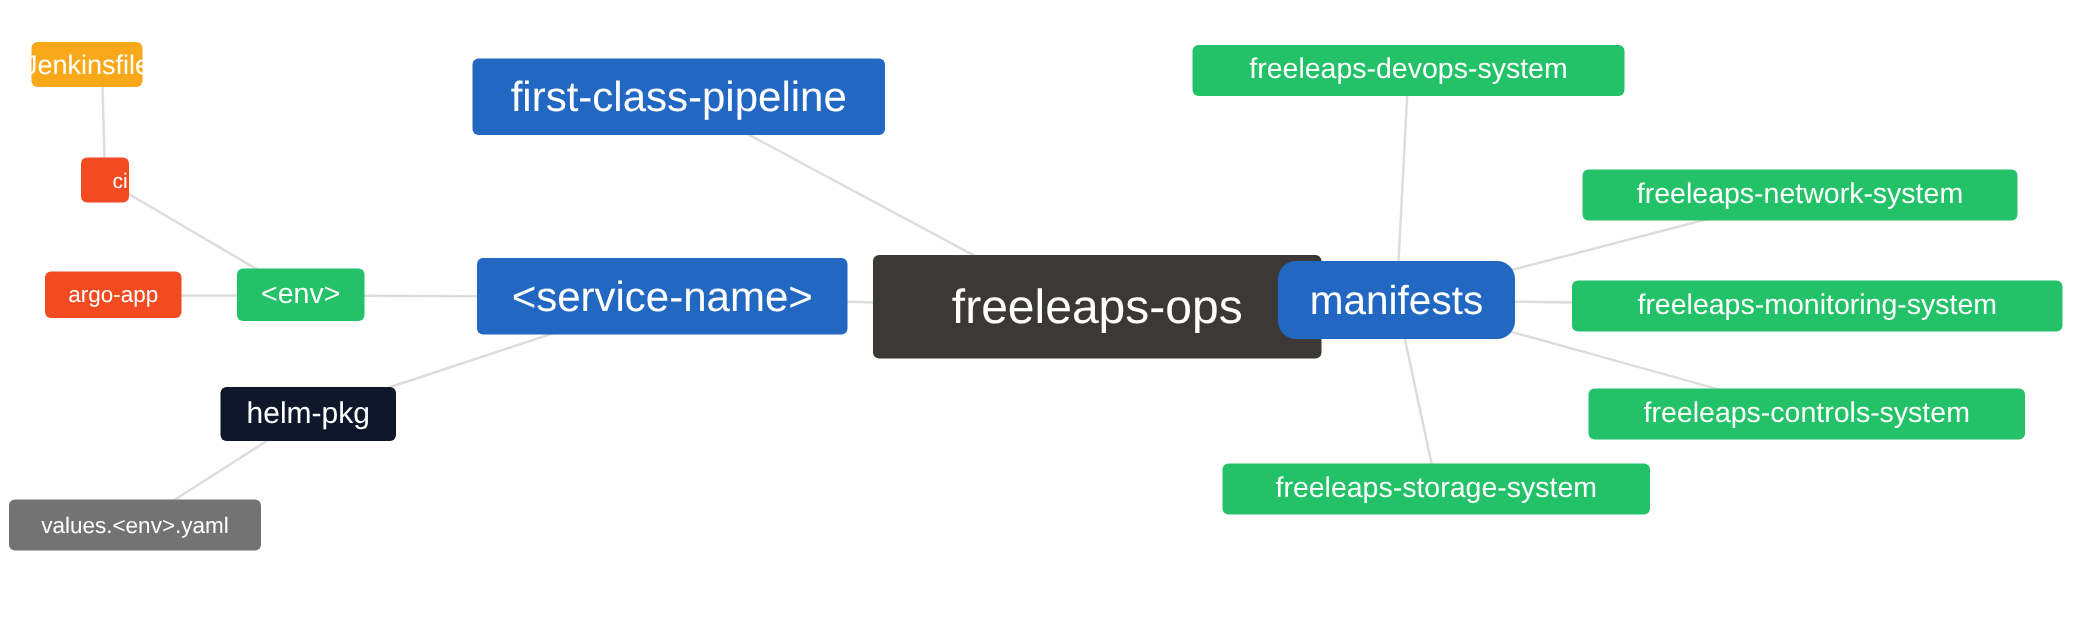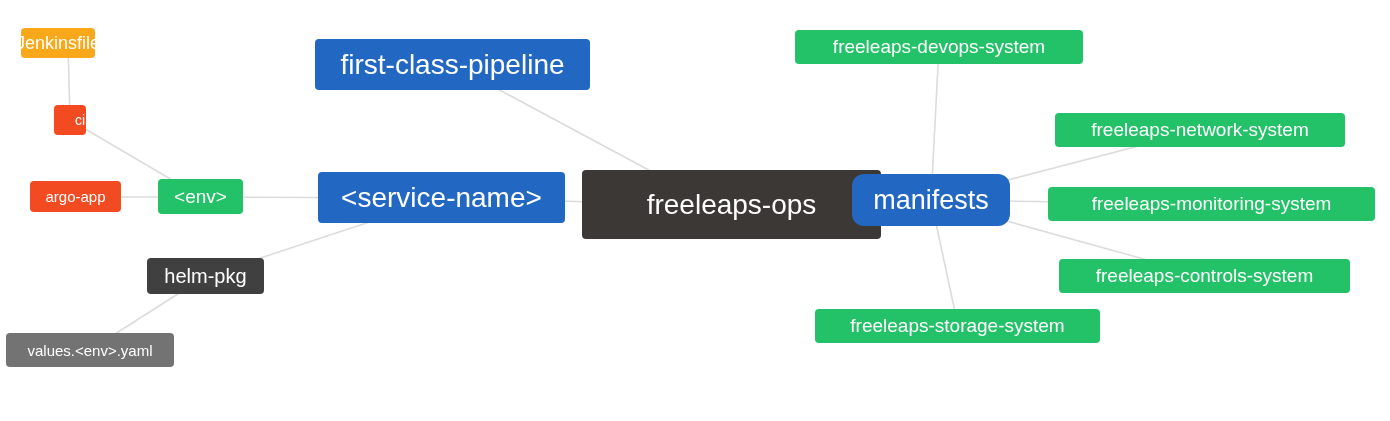--- a/index.html
+++ b/index.html
@@ -41,21 +41,21 @@
   }
   
   #n-jenkinsfile        { left: 21px;   top: 28px;  width: 74px;  height: 30px; font-size: 18px; }
   #n-ci                 { left: 54px;   top: 105px; width: 32px;  height: 30px; font-size: 14px; }
   #n-argo-app           { left: 30px;   top: 181px; width: 91px;  height: 31px; font-size: 15px; }
   #n-env                { left: 158px;  top: 179px; width: 85px;  height: 35px; font-size: 19px; }
   #n-helm-pkg           { left: 147px;  top: 258px; width: 117px; height: 36px; font-size: 20px; }
   #n-values-env-yaml    { left: 6px;    top: 333px; width: 168px; height: 34px; font-size: 15px; }
   #n-first-class-pipeline { left: 315px; top: 39px;  width: 275px; height: 51px; font-size: 28px; }
   #n-service-name       { left: 318px;  top: 172px; width: 247px; height: 51px; font-size: 28px; }
-  #n-freeleaps-ops      { left: 582px;  top: 170px; width: 299px; height: 69px; font-size: 28px; }
+  #n-freeleaps-ops      { left: 582px;  top: 170px; width: 299px; height: 69px; font-size: 32px; }
   #n-manifests          { left: 852px;  top: 174px; width: 158px; height: 52px; font-size: 27px; }
   #n-devops-system      { left: 795px;  top: 30px;  width: 288px; height: 34px; font-size: 19px; }
   #n-network-system     { left: 1055px; top: 113px; width: 290px; height: 34px; font-size: 19px; }
   #n-monitoring-system  { left: 1048px; top: 187px; width: 327px; height: 34px; font-size: 19px; }
   #n-controls-system    { left: 1059px; top: 259px; width: 291px; height: 34px; font-size: 19px; }
   #n-storage-system     { left: 815px;  top: 309px; width: 285px; height: 34px; font-size: 19px; }
 </style>
 </head>
 <body>
 
@@ -75,21 +75,21 @@
     <line x1="931" y1="200" x2="1200" y2="130" stroke="#dcdcdc"></line>
     <line x1="931" y1="200" x2="1212" y2="204" stroke="#dcdcdc"></line>
     <line x1="931" y1="200" x2="1205" y2="276" stroke="#dcdcdc"></line>
     <line x1="931" y1="200" x2="958" y2="326" stroke="#dcdcdc"></line>
   </svg>
 
   <div class="node" id="n-jenkinsfile" style="background-color: rgb(249, 168, 25);">Jenkinsfile</div>
   <div class="node" id="n-ci" style="background-color: rgb(242, 74, 33); padding-left: 20px;">ci</div>
   <div class="node" id="n-argo-app" style="background-color: rgb(242, 74, 33);">argo-app</div>
   <div class="node" id="n-env" style="background-color: rgb(35, 194, 104);">&lt;env&gt;</div>
-  <div class="node" id="n-helm-pkg" style="background-color: #404040; text-align: center;">helm-pkg</div>
+  <div class="node" id="n-helm-pkg" style="background-color: #0f172a; text-align: center;">helm-pkg</div>
   <div class="node" id="n-values-env-yaml" style="background-color: #737373;">values.&lt;env&gt;.yaml</div>
   <div class="node" id="n-first-class-pipeline" style="background-color: rgb(34, 104, 194);">first-class-pipeline</div>
   <div class="node" id="n-service-name" style="background-color: rgb(34, 104, 194);">&lt;service-name&gt;</div>
   <div class="node" id="n-freeleaps-ops" style="background-color: rgb(60, 56, 54);">freeleaps-ops</div>
   <div class="node" id="n-manifests" style="background-color: rgb(34, 104, 194); border-radius: 12px;">manifests</div>
   <div class="node" id="n-devops-system" style="background-color: rgb(35, 194, 104);">freeleaps-devops-system</div>
   <div class="node" id="n-network-system" style="background-color: rgb(35, 194, 104);">freeleaps-network-system</div>
   <div class="node" id="n-monitoring-system" style="background-color: rgb(35, 194, 104);">freeleaps-monitoring-system</div>
   <div class="node" id="n-storage-system" style="background-color: rgb(35, 194, 104);">freeleaps-storage-system</div>
   <div class="node" id="n-controls-system" style="background-color: rgb(35, 194, 104);">freeleaps-controls-system</div>

